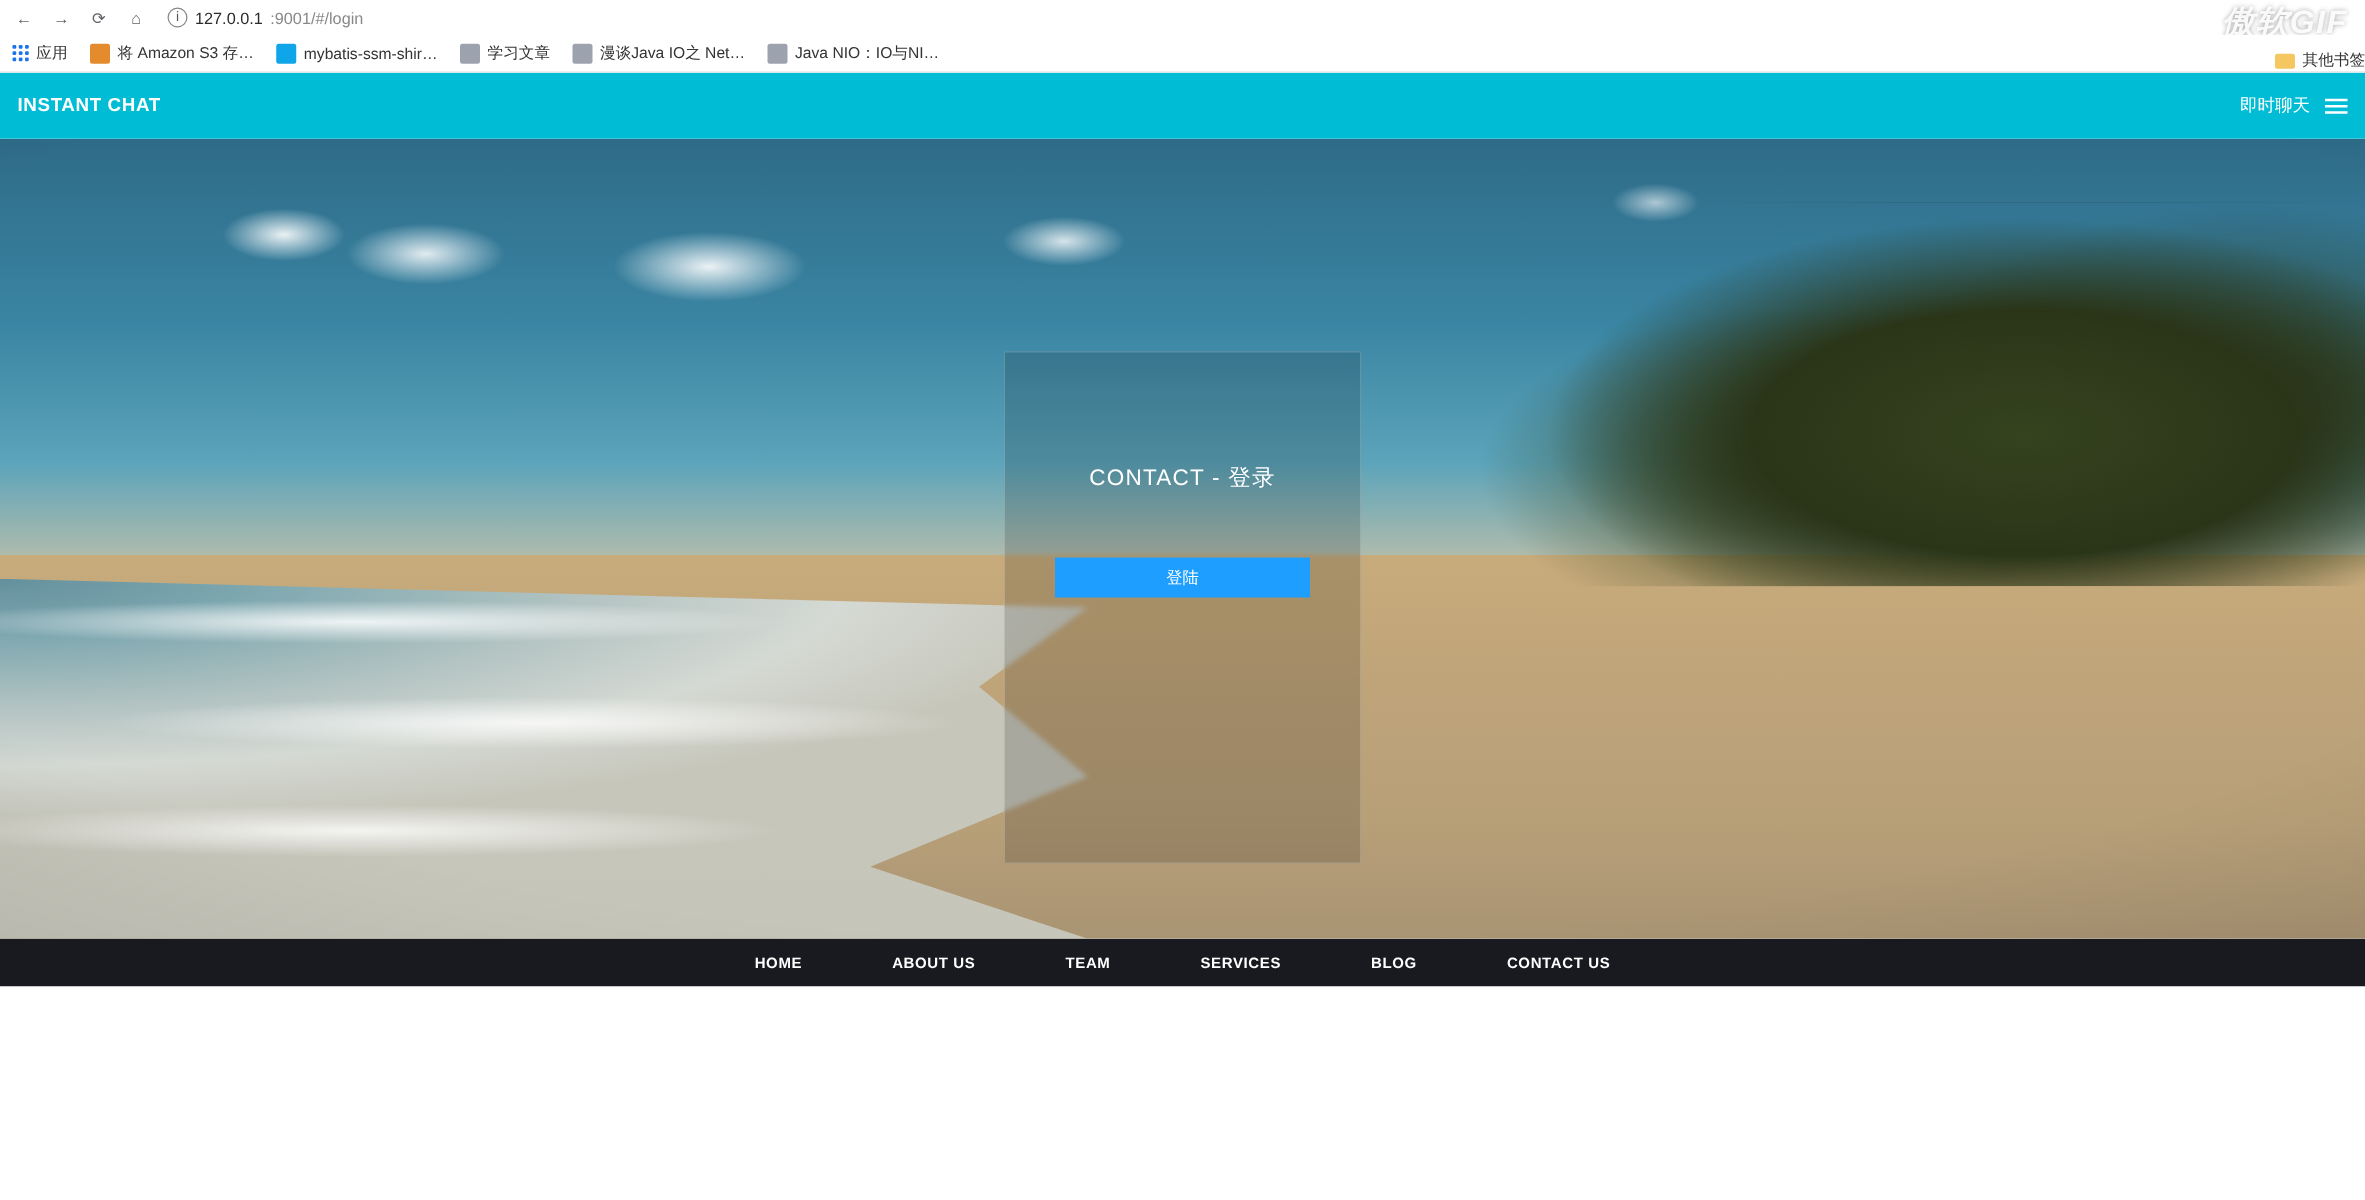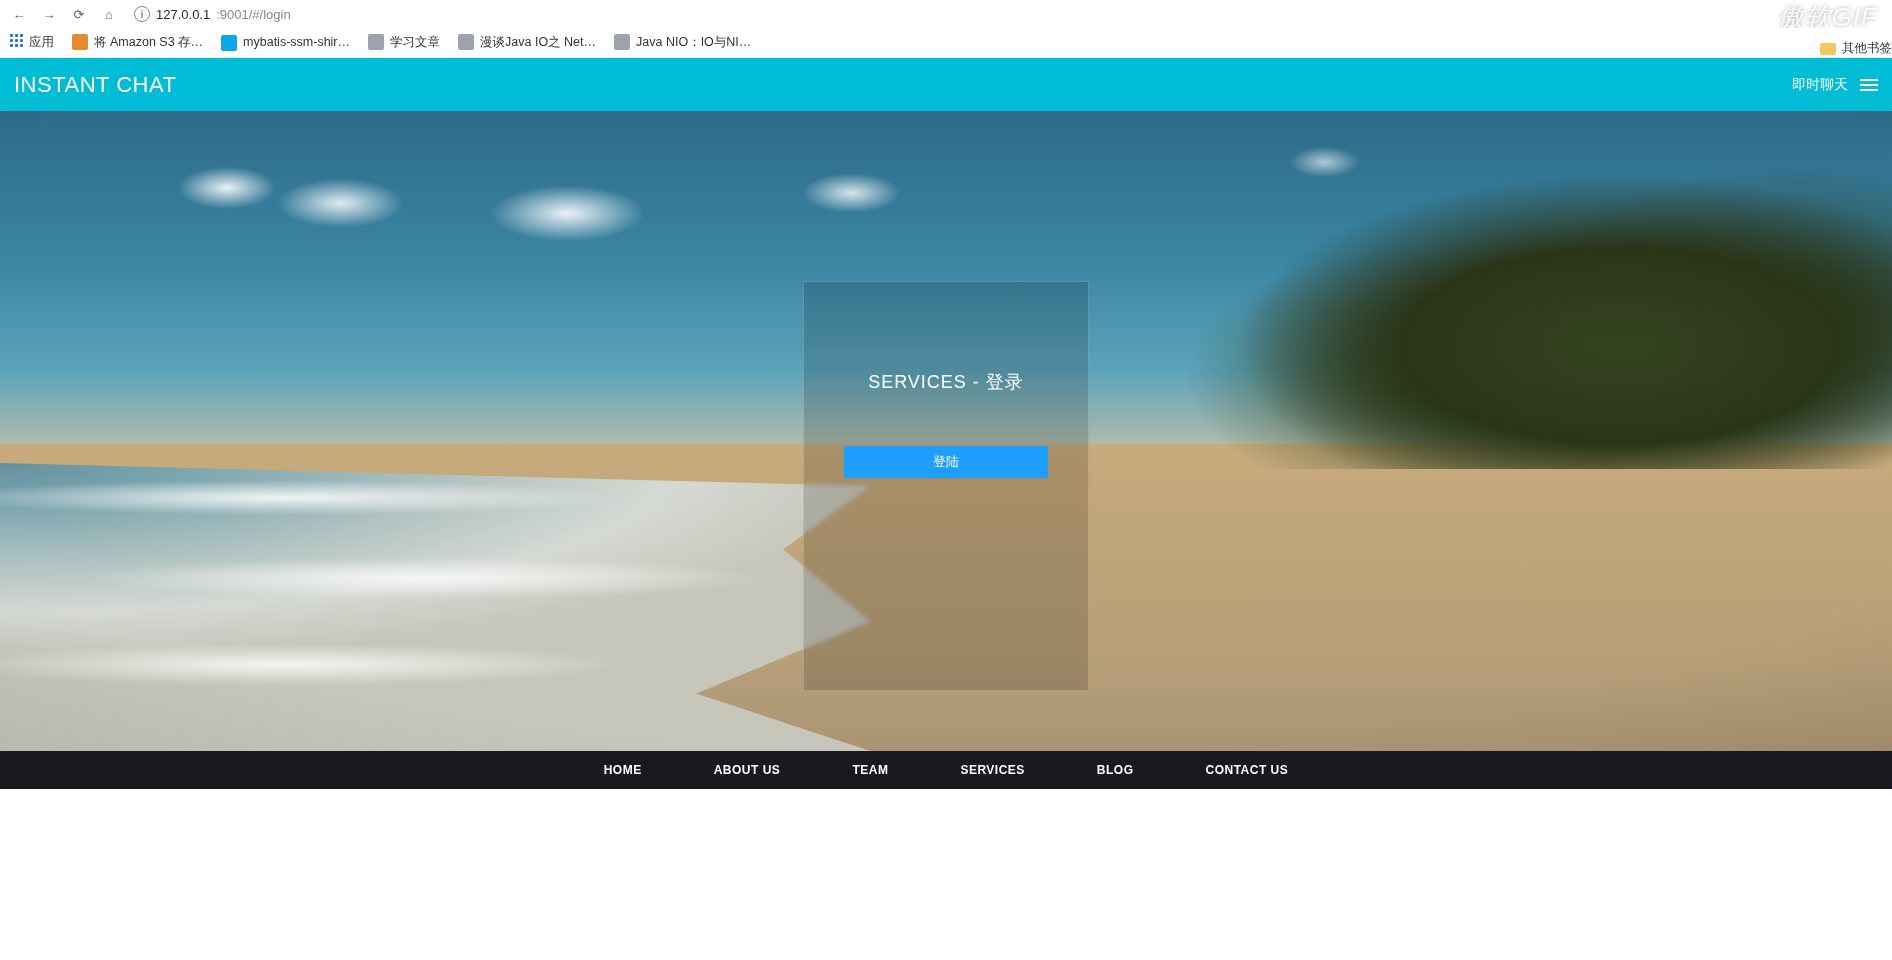--- a/index.html
+++ b/index.html
@@ -56,21 +56,21 @@
     gap: 18px;
     padding: 0 10px;
     background: #fff;
     font-size: 12.5px;
     color: #333;
     border-bottom: 1px solid #e6e6e6;
     position: relative;
   }
   .bookmarks-bar .bm {
     display: flex;
-    align-items: flex-start;
+    align-items: center;
     gap: 6px;
     cursor: pointer;
     white-space: nowrap;
   }
   .bookmarks-bar .bm .fav {
     width: 16px;
     height: 16px;
     border-radius: 2px;
     display: inline-block;
   }
@@ -99,22 +99,22 @@
   .topnav {
     height: 53px;
     background: #00bcd4;
     display: flex;
     align-items: center;
     justify-content: space-between;
     padding: 0 14px;
     color: #fff;
   }
   .topnav .brand {
-    font-size: 22px;
-    font-weight: 400;
+    font-size: 15px;
+    font-weight: 700;
     letter-spacing: .5px;
   }
   .topnav .right {
     display: flex;
     align-items: center;
     gap: 12px;
     font-size: 14px;
   }
   .topnav .menu-lines {
     display: flex;
@@ -284,21 +284,21 @@
     cursor: pointer;
   }
 
   
   .watermark {
     position: absolute;
     top: 0;
     right: 14px;
     color: rgba(255,255,255,.9);
     font-size: 26px;
-    font-weight: 400;
+    font-weight: 700;
     font-style: italic;
     font-family: Arial, sans-serif;
     letter-spacing: 1px;
     text-shadow: 0 0 4px rgba(0,0,0,.35);
     pointer-events: none;
   }
 </style>
 </head>
 <body>
 
@@ -373,21 +373,21 @@
     <div class="sky"></div>
     <div class="clouds"></div>
     <div class="sand"></div>
     <div class="trees"></div>
     <div class="sea"></div>
     <div class="foam"></div>
     <div class="vignette"></div>
   </div>
 
   <div class="login-card">
-    <h2>SERVICES - 登录</h2>
+    <h2>CONTACT - 登录</h2>
 
 
 
     <button>登陆</button>
   </div>
 </div>
 
 <div class="footer-nav">
   <a>HOME</a>
   <a>ABOUT US</a>

